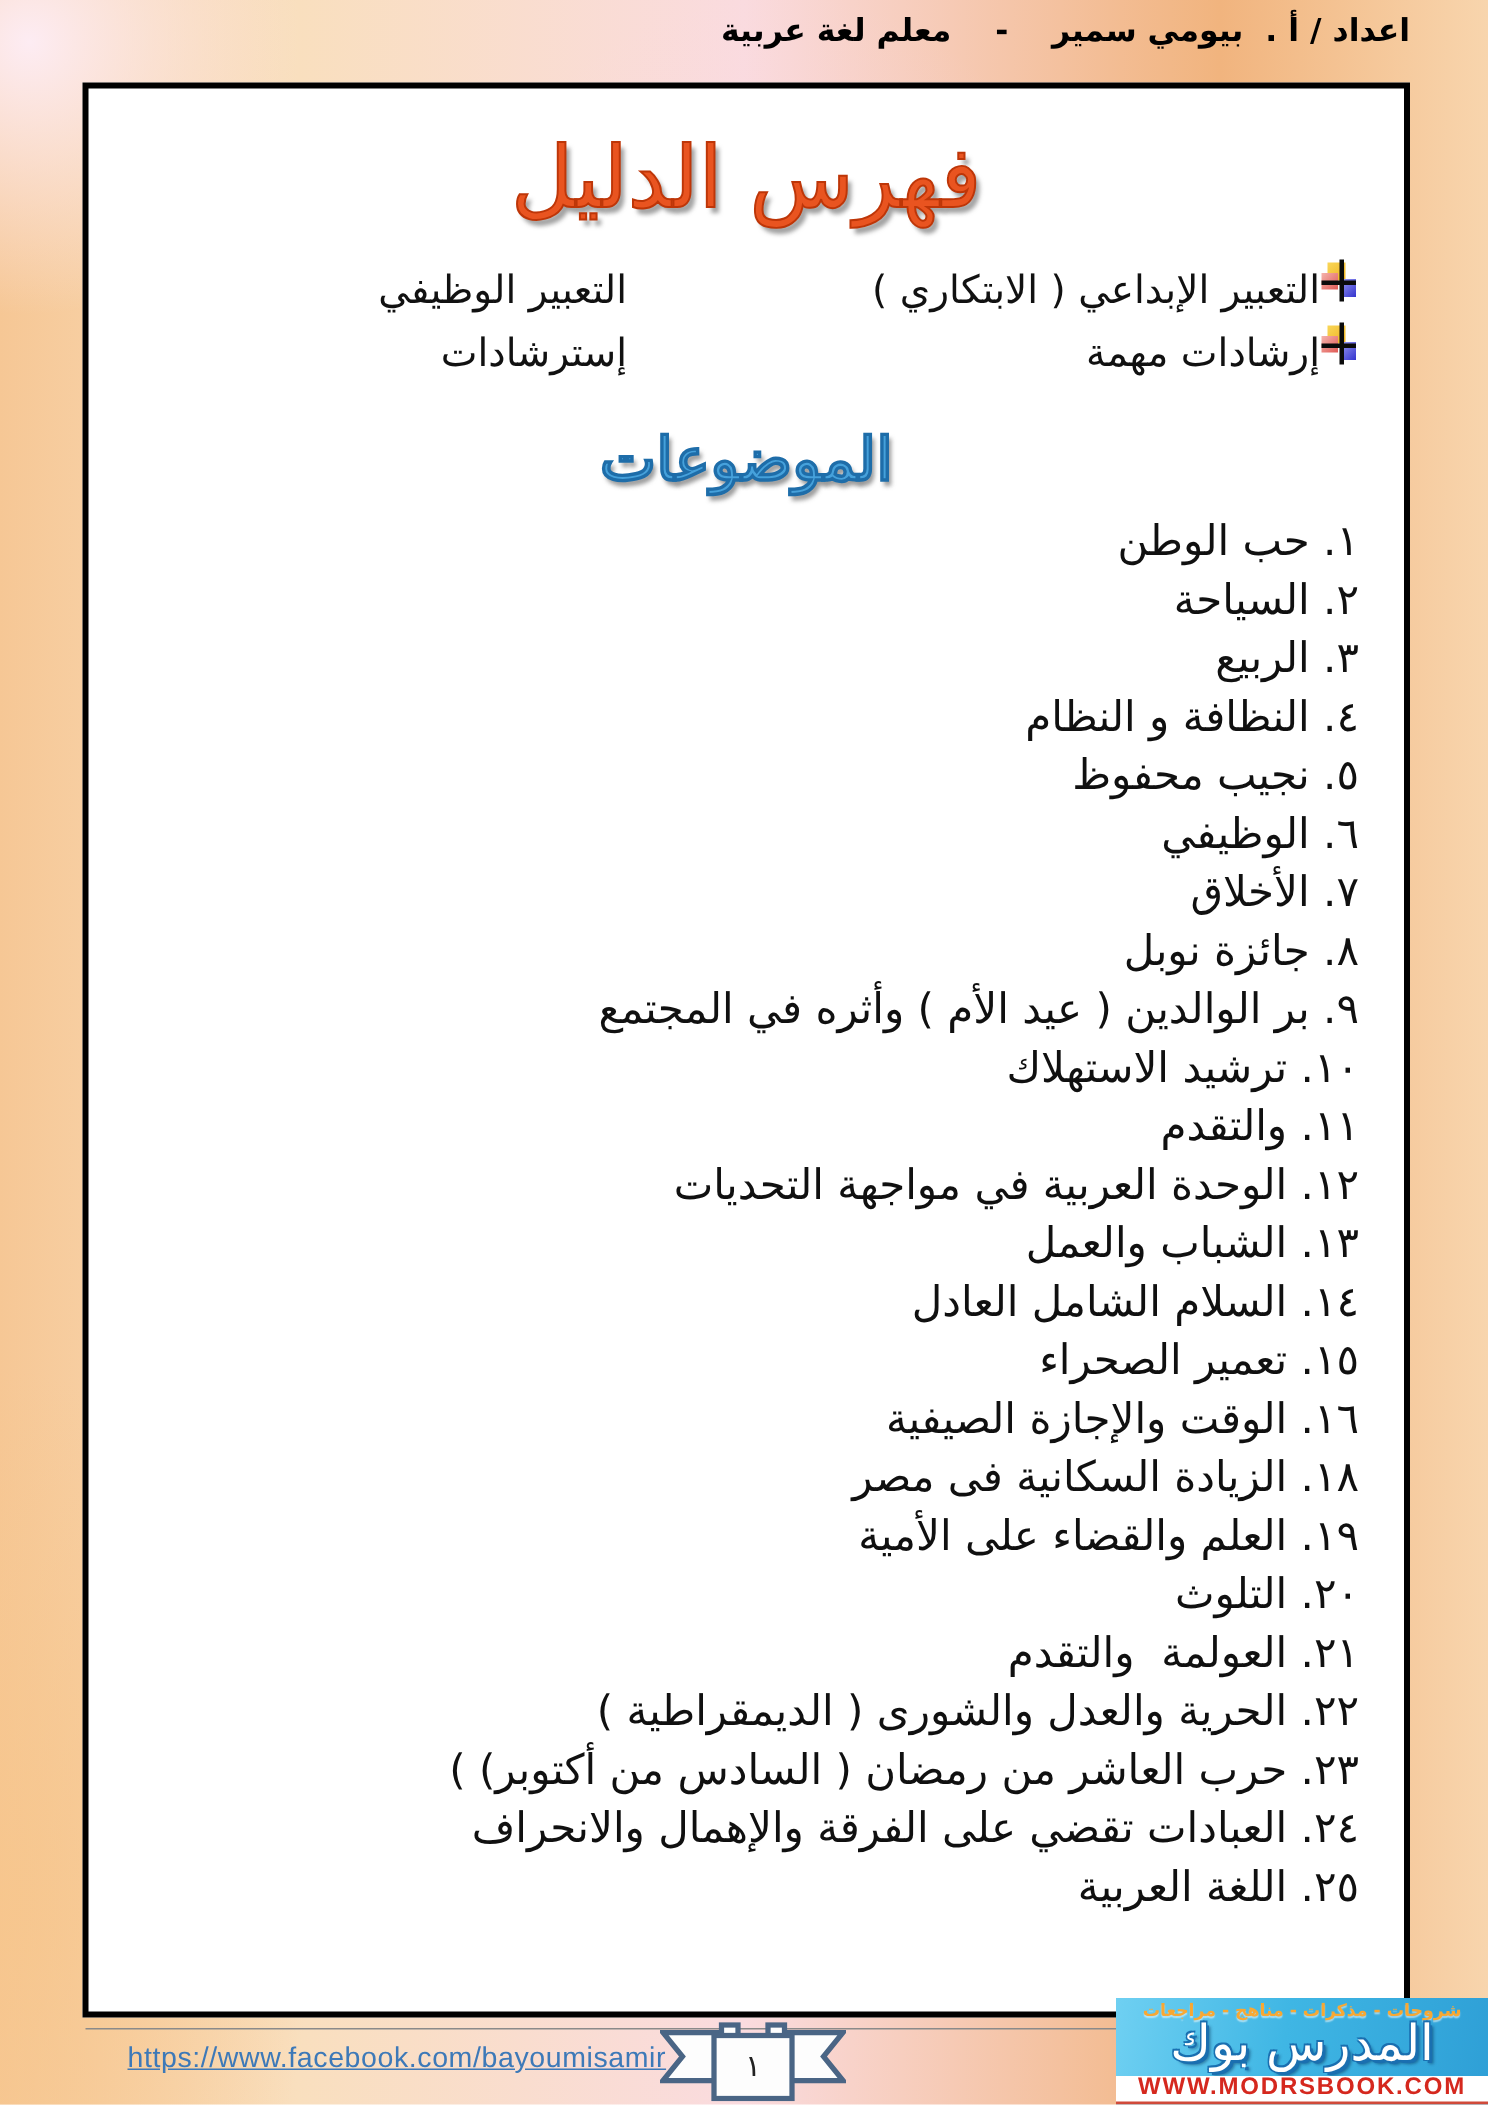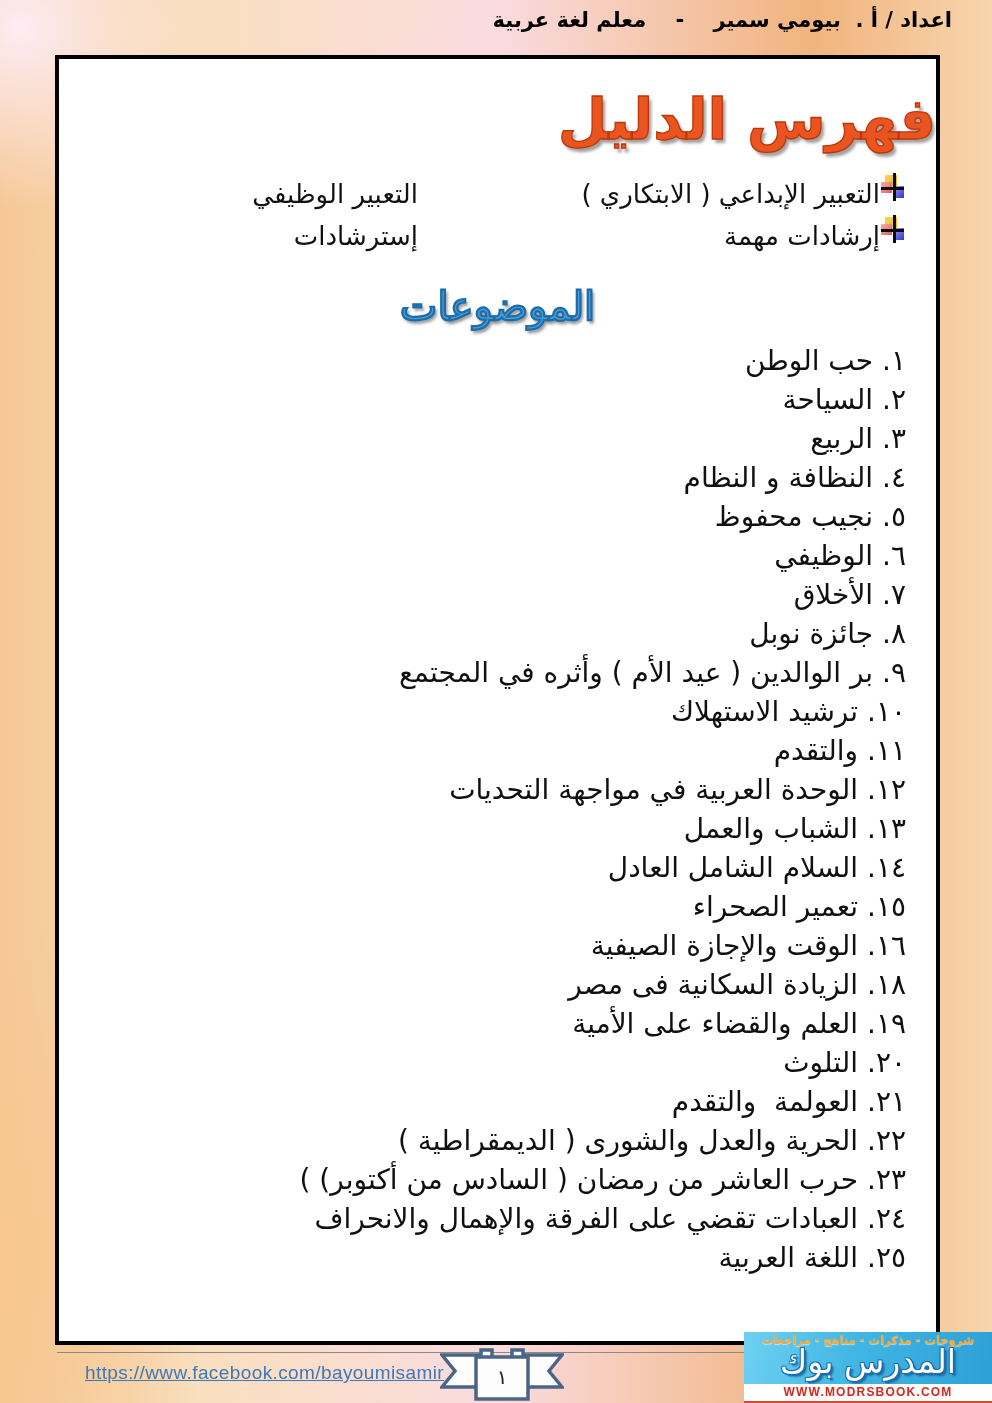--- a/index.html
+++ b/index.html
@@ -6,33 +6,33 @@
   body{
     width:992px;height:1403px;position:relative;overflow:hidden;
     font-family:"DejaVu Sans",sans-serif;
     background:
       radial-gradient(circle 260px at 2% 2%, #FDECF3 0%, rgba(253,236,243,0) 70%),
       radial-gradient(ellipse 420px 620px at 52% 28%, rgba(252,215,230,.55), rgba(252,215,230,0) 65%),
       radial-gradient(ellipse 300px 500px at 0% 90%, rgba(247,198,140,.8), rgba(247,198,140,0) 70%),
       linear-gradient(90deg,#F6C795 0%, #F9DFBE 20%, #FADBDF 50%, #F1B47E 82%, #F8D5AD 100%);
   }
   .page-header{
-    position:absolute;top:8px;right:40px;direction:rtl;
+    position:absolute;top:8px;right:52px;direction:rtl;
     font-size:21px;font-weight:bold;color:#000;white-space:pre;
   }
   .content-box{
     position:absolute;left:55px;top:55px;width:885px;height:1290px;
     box-sizing:border-box;background:#fff;border:4px solid #000;
   }
   .box-underline{
     position:absolute;left:57px;top:1352px;width:881px;height:1px;background:#8a8a8a;
   }
   .doc-title{
-    margin:14px 0 0 0;direction:rtl;
-    font-size:57px;line-height:92px;font-weight:bold;color:#E95420;
+    margin:14px 0 0 0;text-align:center;direction:rtl;
+    font-size:57px;line-height:92px;font-weight:normal;color:#E95420;
     -webkit-text-stroke:1.3px #BE3608;
     text-shadow:3px 4px 3px rgba(130,130,130,.75);
   }
   .intro{direction:rtl;margin-top:8px;}
   .intro-row{display:flex;font-size:26px;line-height:42px;color:#111;}
   .intro-cell{flex:1;display:flex;align-items:flex-start;}
   .cell-right{padding-right:32px;}
   .cell-left{padding-right:127px;}
   .bullet-icon{position:relative;width:23px;height:30px;flex:0 0 auto;margin-left:1px;}
   .bi-yellow{position:absolute;left:4px;top:2px;width:12px;height:12px;
@@ -74,21 +74,21 @@
   }
   .logo-name{
     direction:rtl;font-size:33px;line-height:36px;font-weight:normal;color:#fff;
     text-shadow:2px 2px 0 #1A6FB0,-1px -1px 0 #1A6FB0,1px -1px 0 #1A6FB0,-1px 1px 0 #1A6FB0,3px 3px 2px rgba(0,40,80,.45);
     margin-top:-3px;white-space:nowrap;
   }
   .logo-url{
     position:absolute;left:0;right:0;bottom:0;height:17px;background:#FFFFFF;
     border-bottom:2px solid #D04A3A;
     font-family:"Liberation Sans","DejaVu Sans",sans-serif;
-    font-size:12px;line-height:16px;font-weight:bold;letter-spacing:1.2px;color:#D5281E;
+    font-size:16px;line-height:16px;font-weight:bold;letter-spacing:1.2px;color:#D5281E;
     white-space:nowrap;
   }
 </style>
 </head>
 <body>
 
 <div class="page-header">اعداد / أ .  بيومي سمير&nbsp;&nbsp;&nbsp;&nbsp;-&nbsp;&nbsp;&nbsp;&nbsp;معلم لغة عربية</div>
 
 <div class="content-box">
 

